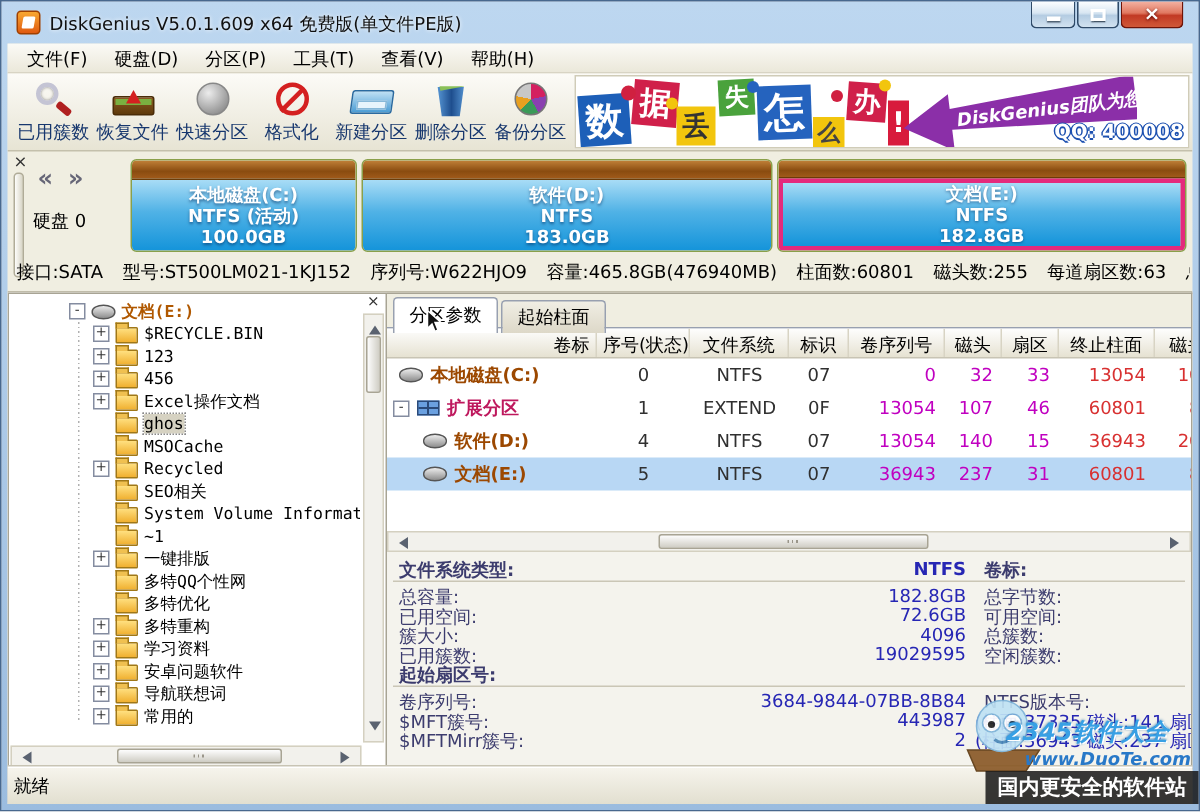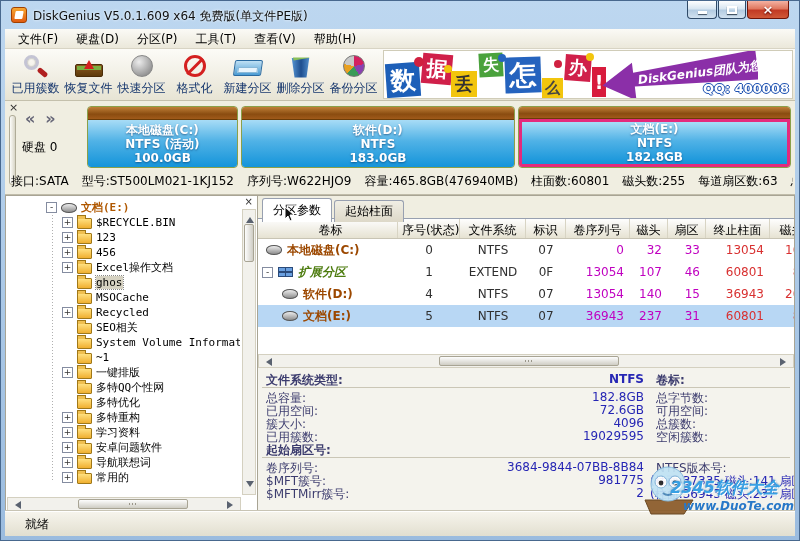--- a/index.html
+++ b/index.html
@@ -99,47 +99,47 @@
 .rightpanel{flex:1;position:relative;background:#f0eee1;border:1px solid #a8a494;border-left:none;overflow:hidden;}
 .tabs{position:absolute;left:4px;top:2px;display:flex;gap:2px;z-index:2;}
 .tab{padding:3px 10px 2px;border:1px solid #98a0b0;border-bottom:none;border-radius:3px 3px 0 0;background:linear-gradient(#f0eee4,#ddd8c8);white-space:nowrap;}
 .tab.active{background:#fff;}
 .tab.inactive{margin-top:2px;padding-top:2px;}
 .cursor{position:absolute;left:26px;top:11px;z-index:5;}
 .tablewrap{position:absolute;left:0;right:0;top:22px;height:136px;background:#fff;border-top:1px solid #98a0b0;overflow:hidden;}
 .grid9{display:grid;grid-template-columns:140px 62px 66px 40px 64px 38px 38px 64px 44px;}
 .thead{height:20px;background:linear-gradient(#fefefe,#e6e2d2);border-bottom:1px solid #c8c4b4;}
 .th{padding:3px 4px 0;border-right:1px solid #d8d4c4;white-space:nowrap;overflow:hidden;text-align:center;}
-.th.c0{text-align:center;padding-left:10px;}
+.th.c0{text-align:right;padding-left:10px;}
 .tr{height:22px;align-items:center;}
 .tr.sel{background:#b8d7f4;}
 .td{padding:0 6px;white-space:nowrap;overflow:hidden;}
 .td.name{display:flex;align-items:center;gap:5px;padding-left:8px;}
 .td.name.ind0{padding-left:4px;}
 .td.name.ind2{padding-left:24px;}
 .td.ctr{text-align:center;color:#303030;}
 .td.num{text-align:right;color:#c000c0;}
 .td.num.end{color:#d83030;}
 .vol{color:#9c4800;font-weight:bold;}
-.vol.dark{color:#4d7c0f;font-style:italic;}
+.vol.dark{color:#be185d;}
 .fs-red{color:#e02020;}
 .exticon{width:15px;height:10px;background:#6aa0e0;border:1px solid #2a4a7a;flex:none;background-image:linear-gradient(90deg,transparent 45%,#2a4a7a 45% 55%,transparent 55%),linear-gradient(transparent 40%,#2a4a7a 40% 60%,transparent 60%);}
 .tscroll{position:absolute;left:0;right:0;top:158px;height:14px;background:#f2f1ec;border:1px solid #d4d0c0;}
 .tscroll .hthumb{left:180px;width:180px;}
 
 .details{position:absolute;left:0;right:0;top:172px;bottom:0;background:#f4f3ed;padding-top:4px;overflow:hidden;}
 .drow{position:relative;height:13px;}
 .drow.sep{margin-bottom:5px;font-weight:bold;}
 .drow.sep::after{content:"";position:absolute;left:4px;right:4px;bottom:-3px;border-top:1px solid #cac6b6;}
 .dl1{position:absolute;left:8px;color:#3c3c6e;white-space:nowrap;}
 .dv1{position:absolute;left:150px;width:236px;text-align:right;color:#2626b4;white-space:nowrap;}
 .dv1b{position:absolute;left:392px;color:#2626b4;white-space:nowrap;}
 .dl2{position:absolute;left:398px;color:#3c3c6e;white-space:nowrap;}
 
-.statusbar{position:absolute;left:0;right:0;bottom:0;height:25px;background:linear-gradient(#f6f4ec,#e2dfd0);border-top:1px solid #fff;box-shadow:0 -1px 0 #c8c4b4;display:flex;align-items:center;padding-left:20px;}
+.statusbar{position:absolute;left:0;right:0;bottom:0;height:25px;background:linear-gradient(#f6f4ec,#e2dfd0);border-top:1px solid #fff;box-shadow:0 -1px 0 #c8c4b4;display:flex;align-items:center;padding-left:4px;}
 
 .wm{position:absolute;pointer-events:none;z-index:9;}
 .wm-logo{right:100px;bottom:24px;opacity:.92;}
 .wm-title{right:20px;bottom:41px;font-size:16px;font-weight:bold;font-style:italic;color:#38a0e4;text-shadow:1px 1px 0 #fff,0 0 2px #1060a0;}
 .wm-url{right:5px;bottom:27px;font-size:12px;font-weight:bold;font-style:italic;color:#2878c8;}
 .wm-slogan{right:0;bottom:4px;height:22px;background:rgba(22,22,22,.85);color:#fff;font-weight:bold;font-size:14px;display:flex;align-items:center;padding:0 8px;}
 </style>
 </head>
 <body>
 
@@ -503,21 +503,21 @@
             <div class="drow sep" data-name="detail-row">
               <span class="dl1" data-name="detail-label">起始扇区号:</span>
             </div>
             <div class="drow" data-name="detail-row">
               <span class="dl1" data-name="detail-label">卷序列号:</span>
               <span class="dv1" data-name="detail-value">3684-9844-07BB-8B84</span>
               <span class="dl2" data-name="detail-label">NTFS版本号:</span>
             </div>
             <div class="drow" data-name="detail-row">
               <span class="dl1" data-name="detail-label">$MFT簇号:</span>
-              <span class="dv1" data-name="detail-value">981775</span>
+              <span class="dv1" data-name="detail-value">443987</span>
               <span class="dv1b" data-name="detail-value-extra">(柱面:37335 磁头:141 扇区:55)</span>
             </div>
             <div class="drow" data-name="detail-row">
               <span class="dl1" data-name="detail-label">$MFTMirr簇号:</span>
               <span class="dv1" data-name="detail-value">2</span>
               <span class="dv1b" data-name="detail-value-extra">(柱面:36943 磁头:237 扇区:47)</span>
             </div>
           </div>
       </div>
     </div>
@@ -531,13 +531,14 @@
     <polygon points="8,40 56,40 47,54 14,54" fill="#8a5a28" stroke="#5e3a12"></polygon>
     <circle cx="31" cy="24" r="17" fill="#bfe2f4" stroke="#7cb2d8"></circle>
     <circle cx="24" cy="22" r="6" fill="#fff" stroke="#7cb2d8"></circle>
     <circle cx="38" cy="22" r="6" fill="#fff" stroke="#7cb2d8"></circle>
     <circle cx="24" cy="23" r="2.4" fill="#222"></circle>
     <circle cx="38" cy="23" r="2.4" fill="#222"></circle>
     <path d="M26,33 q5,4 10,0" stroke="#4a88b8" fill="none" stroke-width="2"></path>
   </svg>
   <span class="wm wm-title" data-name="watermark-title">2345软件大全</span>
   <span class="wm wm-url" data-name="watermark-url">www.DuoTe.com</span>
+  <div class="wm wm-slogan" data-name="watermark-slogan">国内更安全的软件站</div>
 </div>
 
 </body></html>

